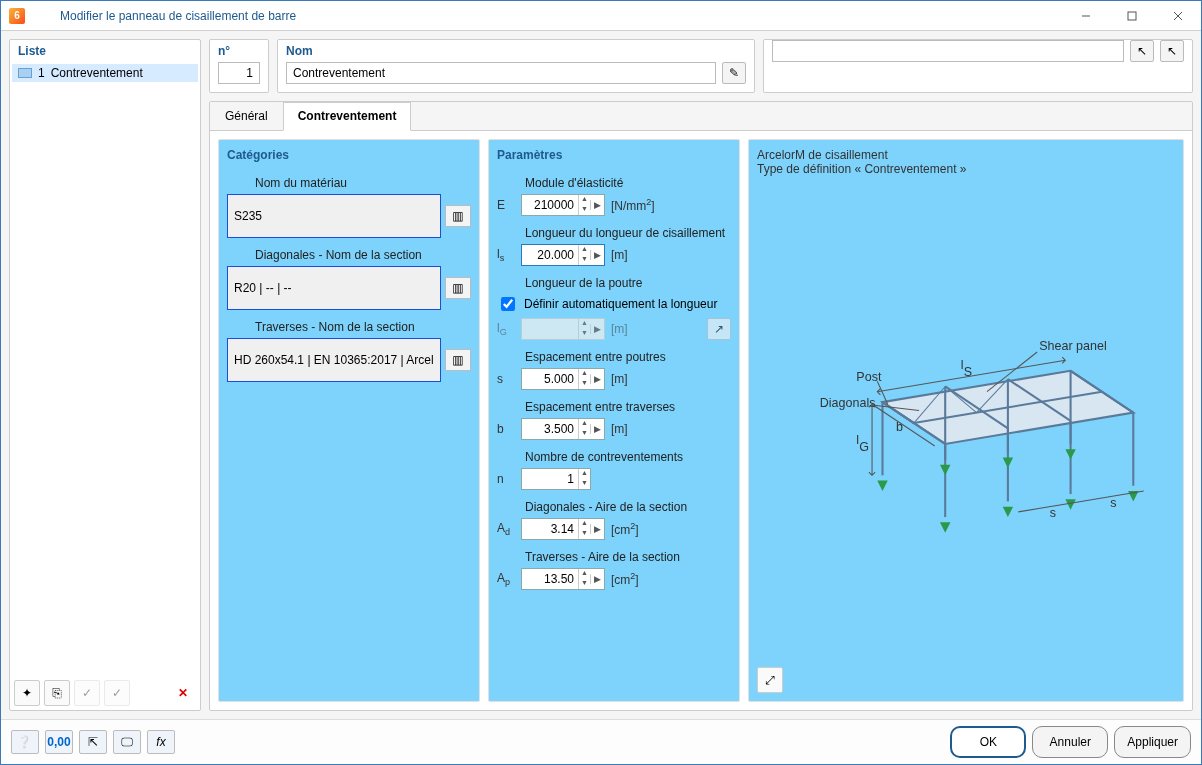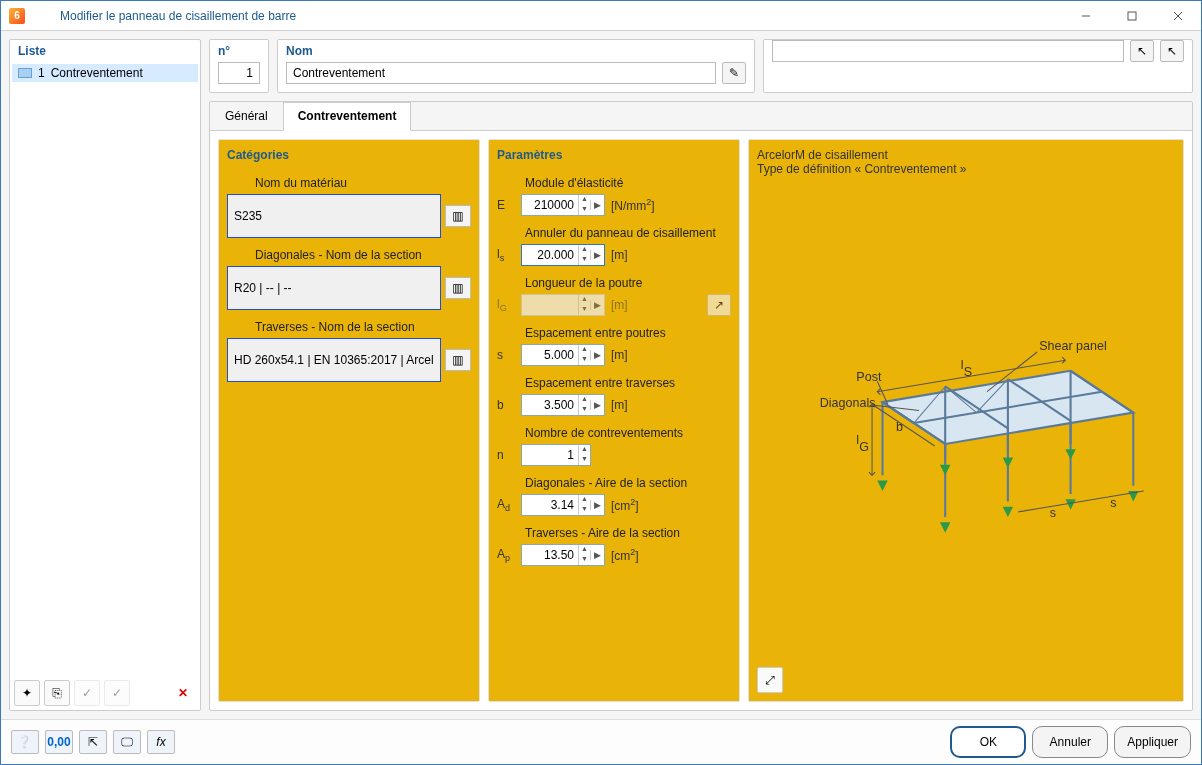--- a/index.html
+++ b/index.html
@@ -29,21 +29,21 @@
   .nominput, .numinput { border: 1px solid #bbb; padding: 3px 6px; background: #fff; height: 22px; }
   .field-row { display: flex; align-items: center; gap: 6px; padding: 0 8px; }
   .nom-panel { flex: 1; }
   .assign-panel { width: 430px; }
   .icon-btn { width: 24px; height: 22px; border: 1px solid #bbb; background: #f4f4f4; display: flex; align-items: center; justify-content: center; border-radius: 2px; }
   .tabs { display: flex; border-bottom: 1px solid #ccc; background: #f5f5f5; }
   .tab { padding: 6px 14px; border: 1px solid transparent; cursor: pointer; }
   .tab.active { background: #fff; border: 1px solid #ccc; border-bottom: 1px solid #fff; margin-bottom: -1px; font-weight: 600; }
   .main-panel { flex: 1; display: flex; flex-direction: column; min-height: 0; }
   .main-body { flex: 1; display: flex; padding: 8px; gap: 8px; min-height: 0; }
-  .col { background: #eab308; border: 1px solid #e0e0e0; border-radius: 2px; padding: 8px; display: flex; flex-direction: column; gap: 10px; }
+  .col { background: #7dd3fc; border: 1px solid #e0e0e0; border-radius: 2px; padding: 8px; display: flex; flex-direction: column; gap: 10px; }
   .col h4 { margin: 0 0 4px 0; color: #1e5a8e; font-weight: 600; font-size: 12px; }
   .cat-col { width: 262px; }
   .param-col { width: 252px; }
   .img-col { flex: 1; position: relative; }
   .lbl { color: #222; margin-left: 28px; }
   .readonly-box { display: flex; align-items: center; gap: 4px; }
   .readonly-box input { flex: 1; background: #f0f0f0; border: 1px solid #1d4ed8; padding: 21px 6px; height: 22px; }
   .lib-btn { width: 26px; height: 22px; border: 1px solid #bbb; background: #f4f4f4; display: flex; align-items: center; justify-content: center; }
   .param { display: flex; flex-direction: column; gap: 4px; }
   .param-row { display: flex; align-items: center; gap: 6px; }
@@ -215,37 +215,41 @@
                       <div>▲</div>
                       <div>▼</div>
                     </div>
                   <div class="menu">▶</div>
                 </div>
                 <div class="unit">[N/mm<sup>2</sup>]</div>
               </div>
             </div>
 
             <div class="param">
-              <div class="lbl">Annuler du panneau de cisaillement</div>
+              <div class="lbl">Longueur du longueur de cisaillement</div>
               <div class="param-row">
                 <div class="sym">l<sub>s</sub></div>
                 <div class="spin" style="border-color:#2a7ac0">
                   <input value="20.000" style="">
                   <div class="updown">
                       <div>▲</div>
                       <div>▼</div>
                     </div>
                   <div class="menu">▶</div>
                 </div>
                 <div class="unit">[m]</div>
               </div>
             </div>
 
             <div class="param">
               <div class="lbl">Longueur de la poutre</div>
+              <label class="chk">
+                <input type="checkbox" checked="" style="">
+                <span>Définir automatiquement la longueur</span>
+              </label>
               <div class="param-row">
                 <div class="sym" style="opacity:0.5">l<sub>G</sub></div>
                 <div class="spin disabled">
                   <input disabled="" value="" style="">
                   <div class="updown">
                       <div>▲</div>
                       <div>▼</div>
                     </div>
                   <div class="menu">▶</div>
                 </div>

